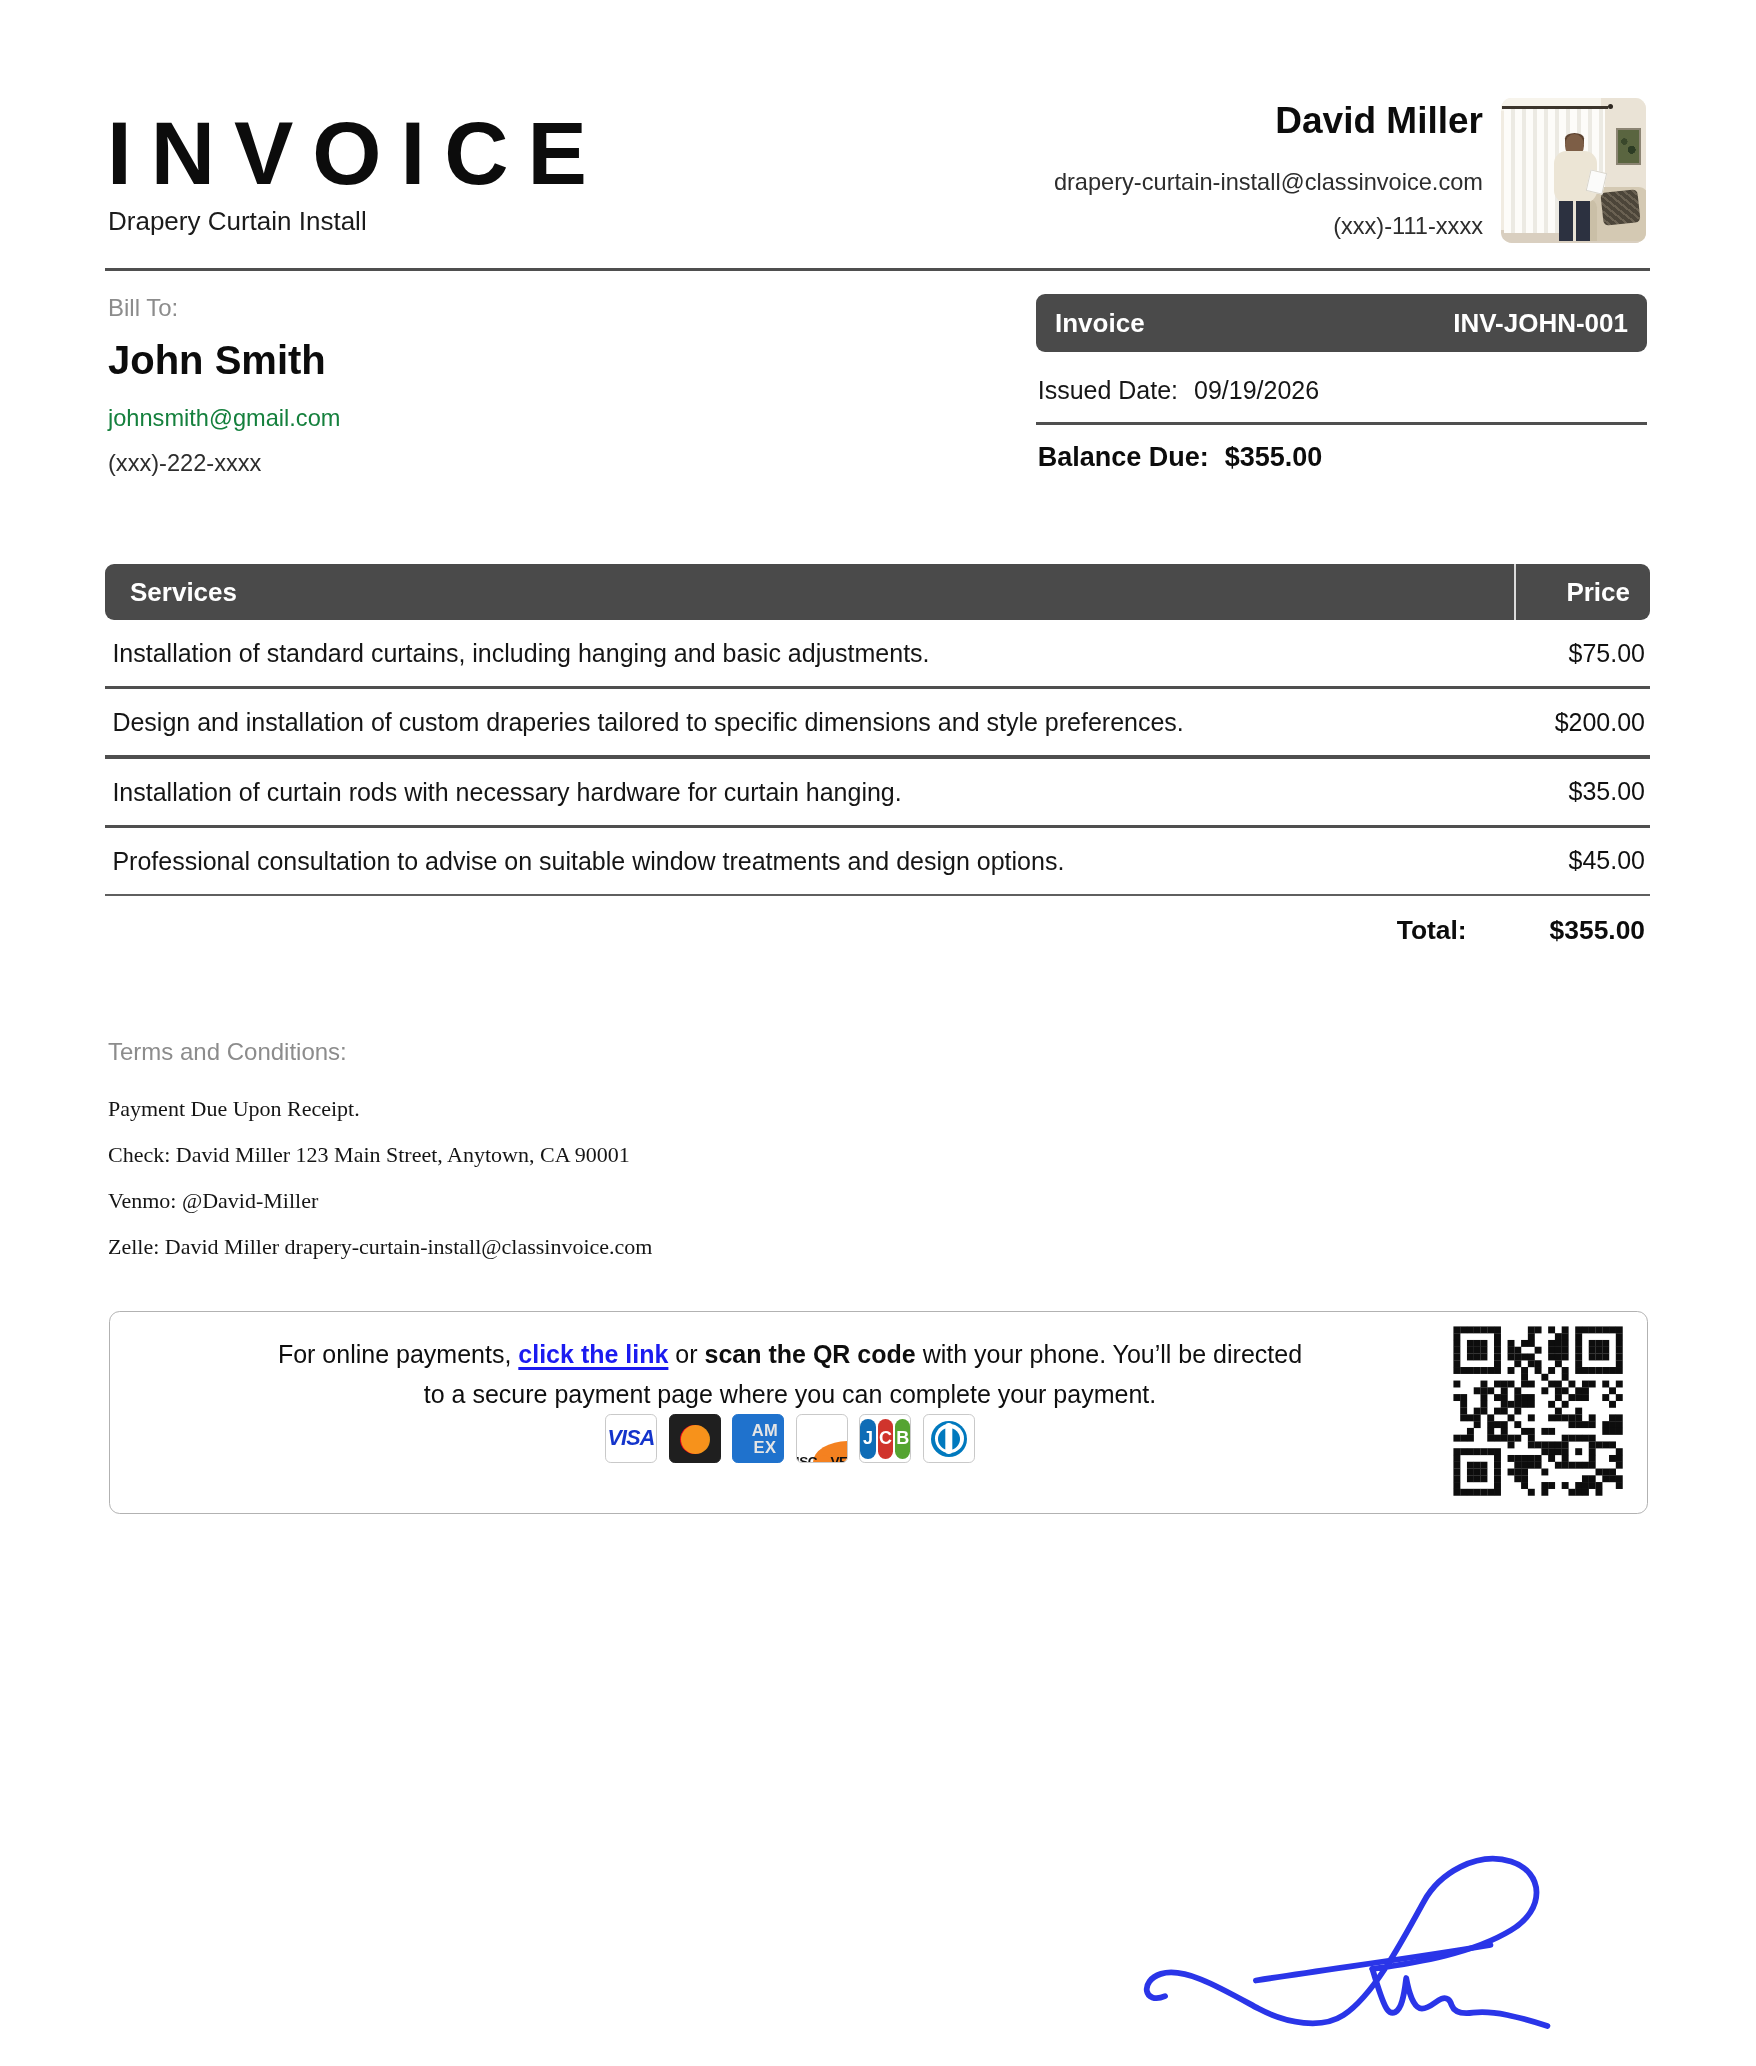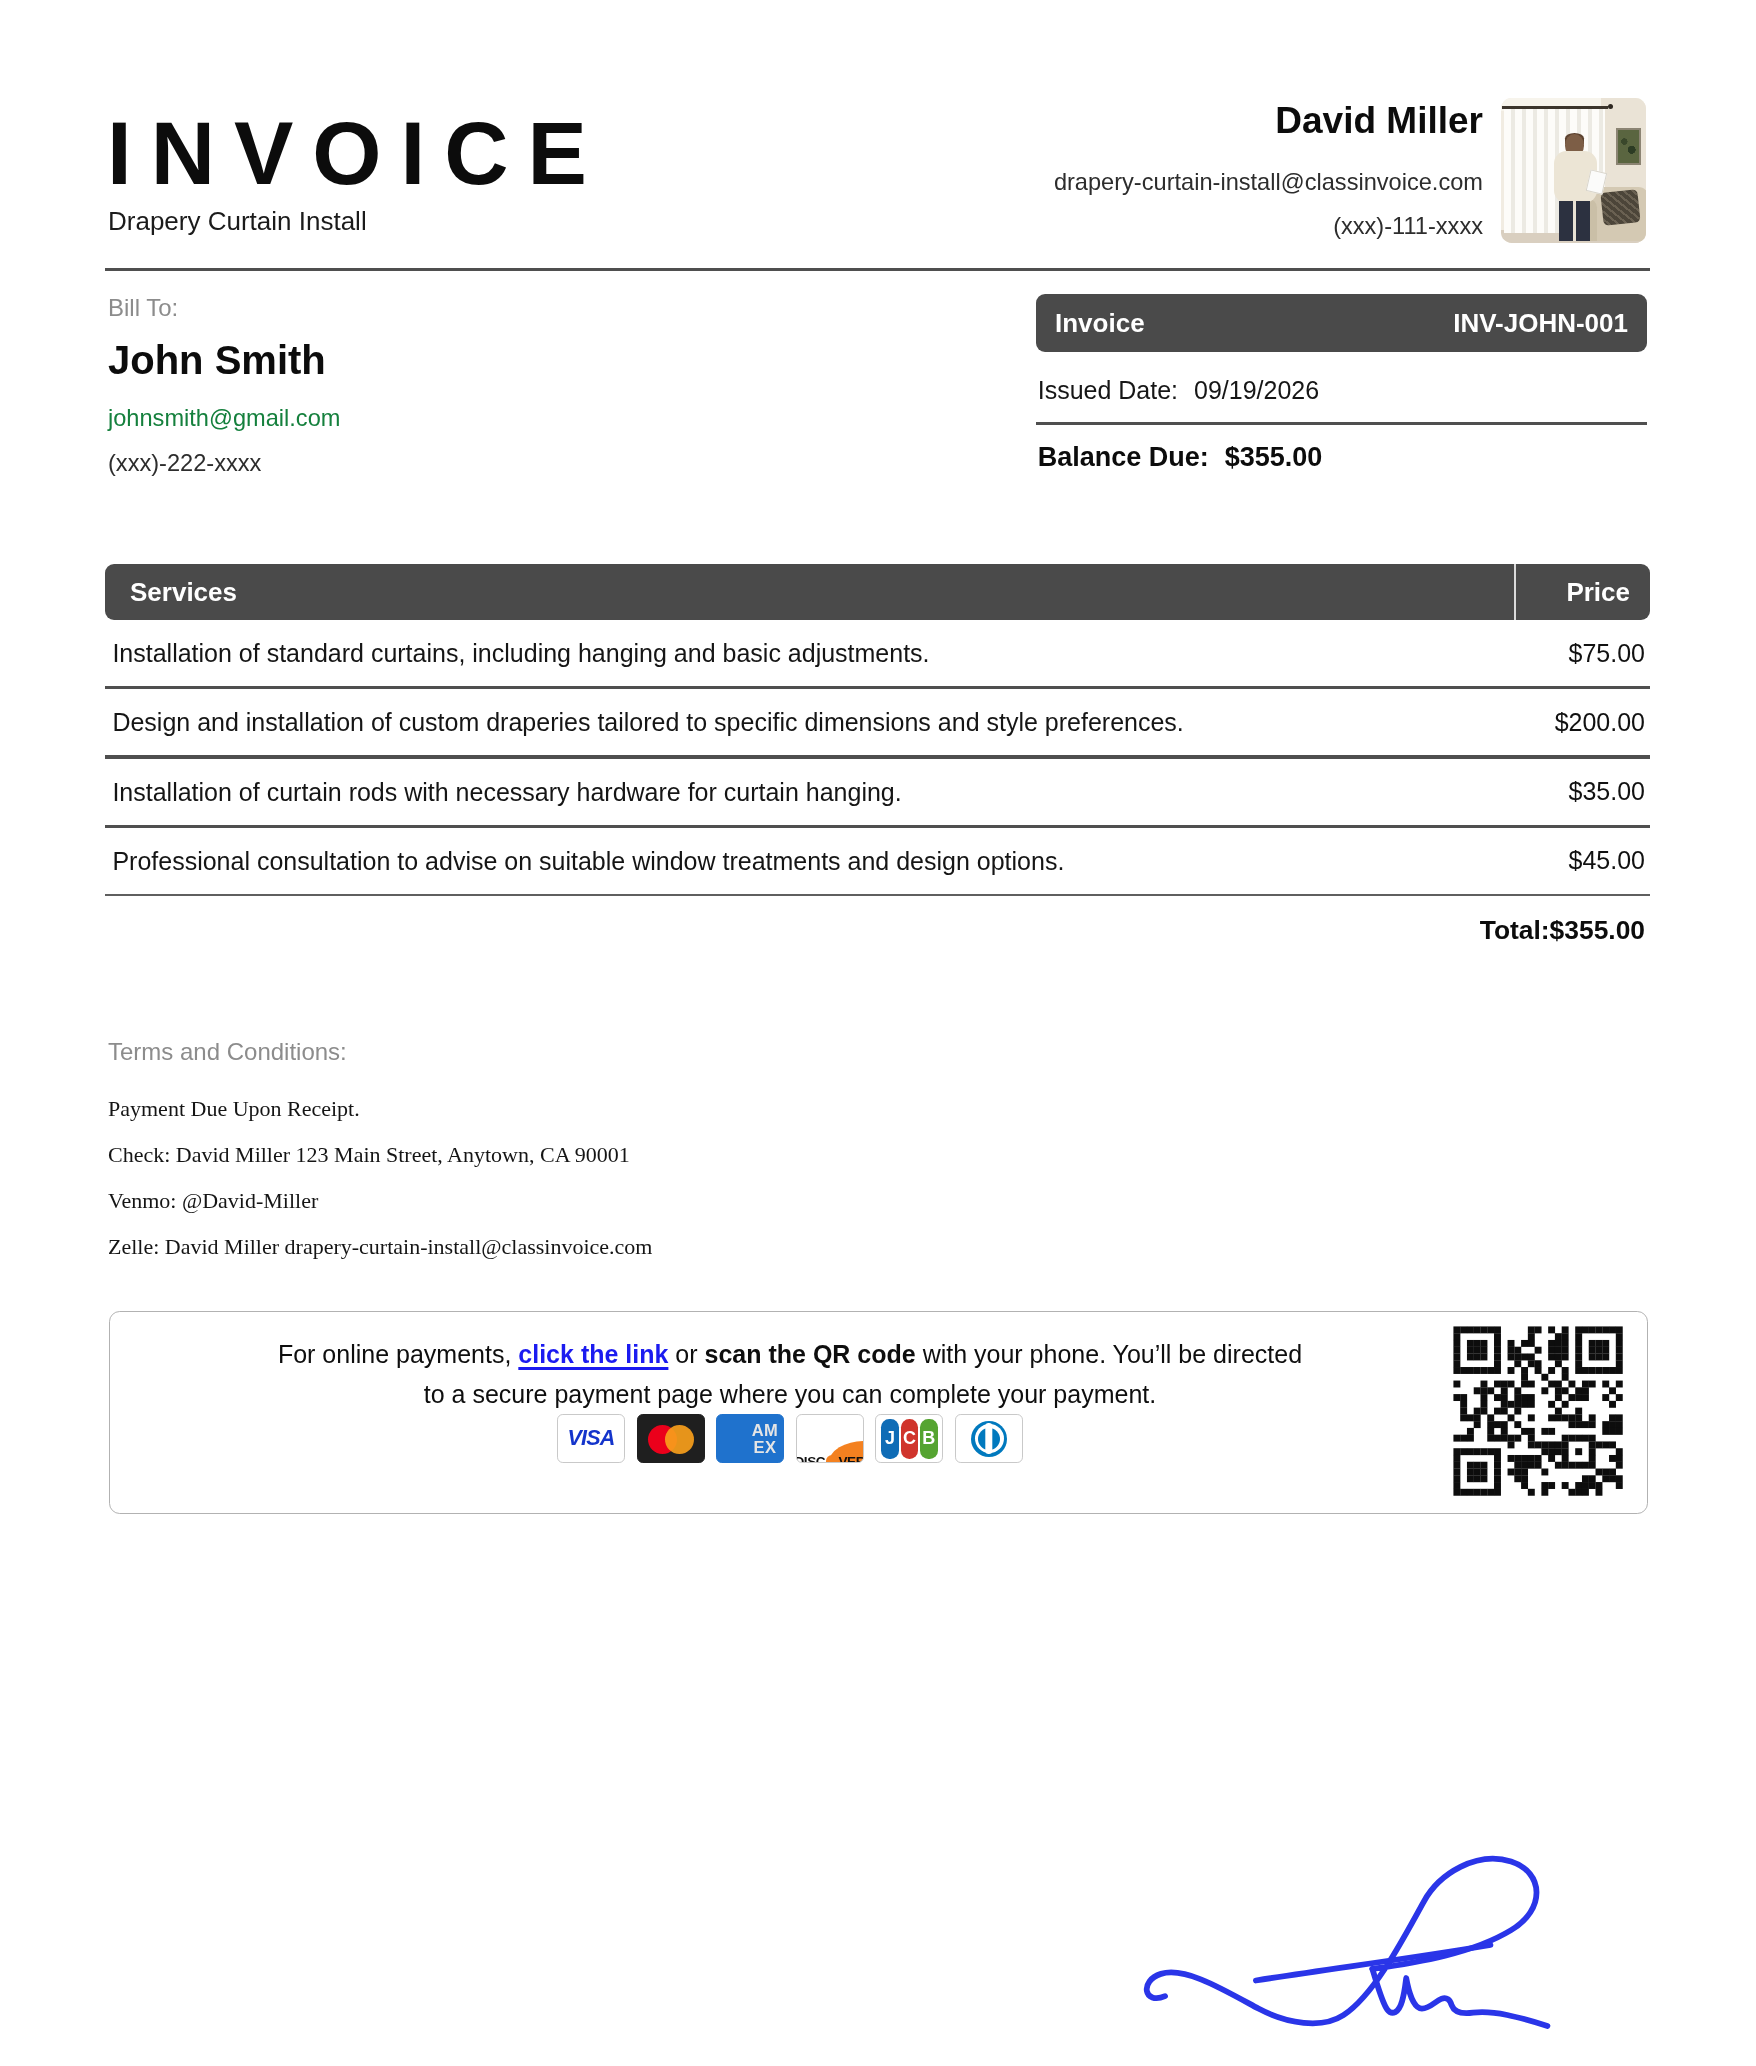--- a/index.html
+++ b/index.html
@@ -64,36 +64,36 @@
   .table { position:absolute; left:105px; top:564px; width:1545px; }
   .tbl-head { position:relative; height:56px; background:var(--bar,#4a4a4a); border-radius:9px; display:flex;
      align-items:center; justify-content:space-between; padding:0 20px 0 25px; }
   .tbl-head span { color:#fff; font-size:26px; font-weight:700; }
   .tbl-vline { position:absolute; left:1409px; top:0; width:1.7px; height:100%; background:rgba(255,255,255,.8); }
   .t-row { display:flex; align-items:center; justify-content:space-between; padding:11.6px 5px 11.6px 7.4px; min-height:66px; }
   .t-svc { font-size:25px; line-height:42px; color:#151515; max-width:1231px; }
   .t-price { font-size:25px; color:#111; font-weight:500; }
   .t-div { height:3.3px; background:var(--divider,#4f4f4f); }
   .t-div.thin { height:2.1px; background:#5f5f5f; }
-  .t-total { display:flex; align-items:flex-start; justify-content:flex-end; padding:19px 5px 0 0; }
+  .t-total { display:flex; align-items:flex-start; justify-content:flex-end; gap:83px; padding:19px 5px 0 0; }
   .t-total .lbl { font-size:26.4px; font-weight:700; color:#0c0c0c; }
   .t-total .val { font-size:26.4px; font-weight:700; color:#0c0c0c; }
 
   
   .terms { position:absolute; left:108px; top:1037px; }
   .terms-label { font-size:24px; color:var(--muted,#8c8c8c); line-height:29px; margin-bottom:20px; }
   .terms-line { font-size:22px; color:#151515; line-height:46px;font-family:Liberation Serif, serif; }
 
   
   .paybox { position:absolute; left:109px; top:1311px; width:1539px; height:203px; border:1.7px solid #b2b2b2; border-radius:10.7px; background:#fff; }
   .pay-text { position:absolute; left:27px; top:21.5px; width:1306px; text-align:center; font-size:25px; line-height:40px; color:#0e0e0e; }
   .pay-link { color:var(--link,#1b1bf0); font-weight:700; text-decoration:underline; text-underline-offset:4.1px; text-decoration-thickness:2.9px; }
   .pay-bold { font-weight:700; }
   .cards { position:absolute; left:27px; top:102px; width:1306px; display:flex; justify-content:center; gap:11.6px; }
-  .card { position:relative; width:68px; height:49px; border-radius:5.8px; border:0.8px solid #c9c9c9; background:#fff;
+  .card { position:relative; width:52px; height:49px; border-radius:5.8px; border:0.8px solid #c9c9c9; background:#fff;
      display:flex; align-items:center; justify-content:center; overflow:hidden; }
   .visa-txt { color:var(--visa-blue,#1434cb); font-size:21.5px; font-weight:700; font-style:italic; letter-spacing:-0.8px; }
   .card.mc { background:#1f1f1f; border-color:#1f1f1f; }
   .mc-red,.mc-org { position:absolute; top:10px; width:29px; height:29px; border-radius:50%; }
   .mc-red { left:10px; background:var(--mc-red,#eb001b); }
   .mc-org { right:10px; background:var(--mc-orange,#f79e1b); opacity:.92; }
   .card.amex { background:var(--amex-blue,#1f72cd); border-color:var(--amex-blue,#1f72cd); justify-content:flex-end; }
   .amex-lines { display:flex; flex-direction:column; align-items:center; margin-right:5px; }
   .amex-lines span { color:#e5e5e5; font-weight:700; font-size:16.5px; line-height:16.5px; letter-spacing:0.4px; }
   .disc-txt { display:flex; align-items:center; z-index:2; }

